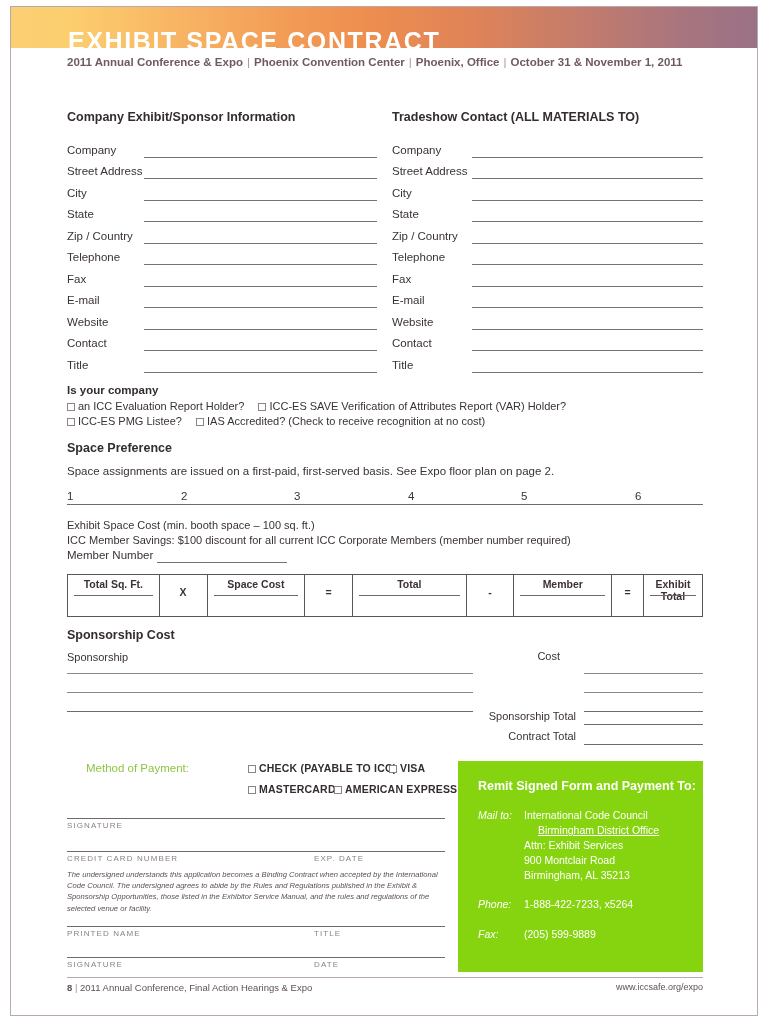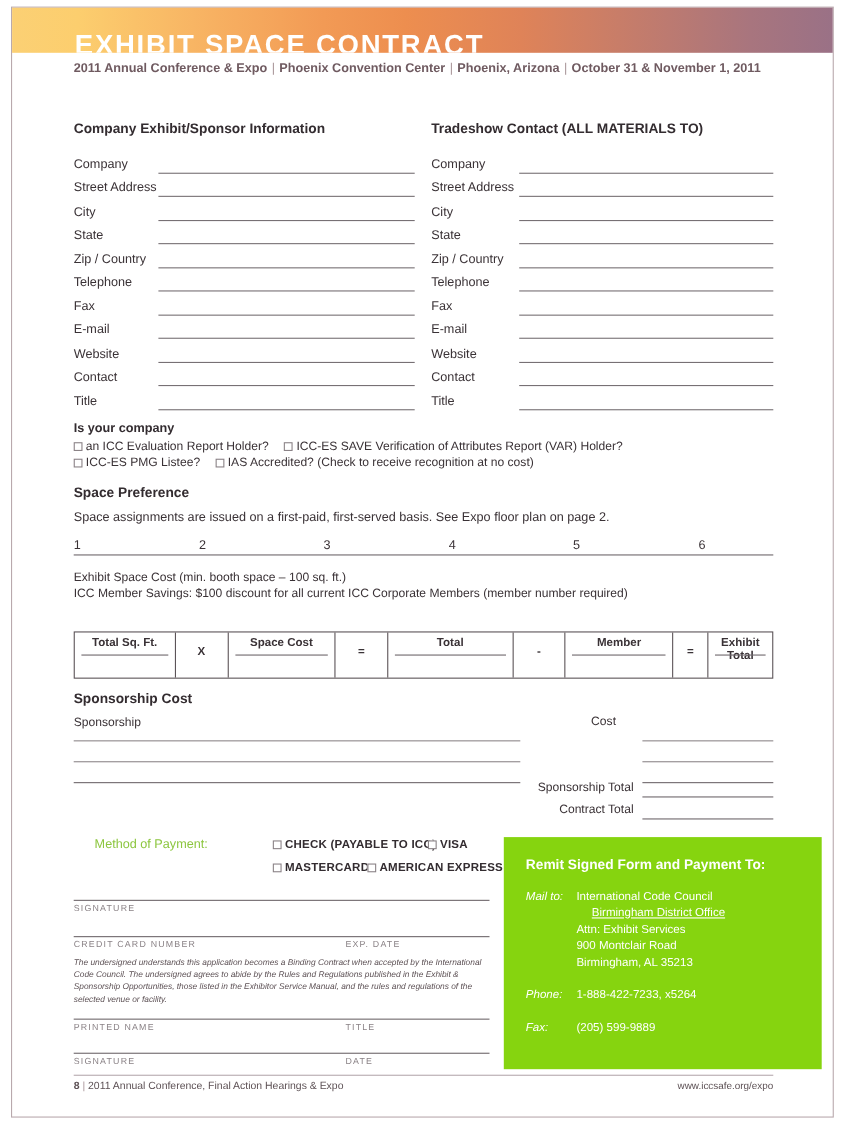--- a/index.html
+++ b/index.html
@@ -221,21 +221,20 @@
     font-style: italic;
     color: #5d5155;
     line-height: 11.2px;
   }
 
   
   .remit {
     position: absolute;
     background: #7ed321;
     background: #86d40f;
-    padding-left: 44px;
   }
   .remit-title {
     position: absolute;
     left: 20px;
     top: 18px;
     font-size: 12.5px;
     font-weight: bold;
     color: #ffffff;
     white-space: nowrap;
   }
@@ -285,21 +284,21 @@
 
 <div class="page">
 
   <div class="page-frame"></div>
 
   <div class="banner">
     <div class="banner-title">EXHIBIT SPACE CONTRACT</div>
   </div>
 
   <div class="subtitle">
-    <span>2011 Annual Conference &amp; Expo</span><span class="sep">|</span><span>Phoenix Convention Center</span><span class="sep">|</span><span>Phoenix, Arizona</span><span class="sep">|</span><span>October 31 &amp; November 1, 2011</span>
+    <span>2011 Annual Conference &amp; Expo</span><span class="sep">|</span><span>Phoenix Convention Center</span><span class="sep">|</span><span>Phoenix, Office</span><span class="sep">|</span><span>October 31 &amp; November 1, 2011</span>
   </div>
 
   <div class="h2" style="left:67px; top:110px;">Company Exhibit/Sponsor Information</div>
 
   <div class="fieldrow" style="left:67px; top:143px; width:310px;">
     <span class="lbl">Company</span>
     <span class="ln" style="left:77px; right:0;"></span>
   </div>
   <div class="fieldrow" style="left:67px; top:164px; width:310px;">
     <span class="lbl">Street Address</span>
@@ -408,20 +407,24 @@
   <div class="spacepref-num" style="left:67px; top:490px;">1</div>
   <div class="spacepref-num" style="left:181px; top:490px;">2</div>
   <div class="spacepref-num" style="left:294px; top:490px;">3</div>
   <div class="spacepref-num" style="left:408px; top:490px;">4</div>
   <div class="spacepref-num" style="left:521px; top:490px;">5</div>
   <div class="spacepref-num" style="left:635px; top:490px;">6</div>
   <div class="spacepref-line" style="left:67px; top:504px; width:636px;"></div>
 
   <div class="body-txt" style="left:67px; top:518px; font-size:11px;">Exhibit Space Cost (min. booth space – 100 sq. ft.)</div>
   <div class="body-txt" style="left:67px; top:533px; font-size:11px;">ICC Member Savings: $100 discount for all current ICC Corporate Members (member number required)</div>
+  <div class="fieldrow" style="left:67px; top:548px; width:220px;">
+    <span class="lbl">Member Number</span>
+    <span class="ln" style="left:90px; right:0;"></span>
+  </div>
 
   <div class="calc-table" style="left:67px; top:574px; width:636px; height:43px;">
     <div class="calc-cell" style="width:92px;">
       <div class="cap">Total Sq. Ft.</div>
       <div class="capline"></div>
     </div>
     <div class="calc-cell op" style="width:48px;">
       <div class="cap">X</div>
     </div>
     <div class="calc-cell" style="width:98px;">

